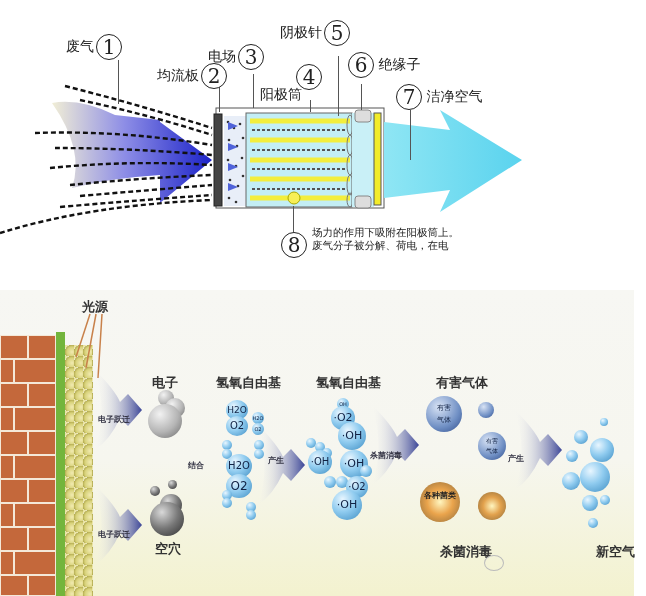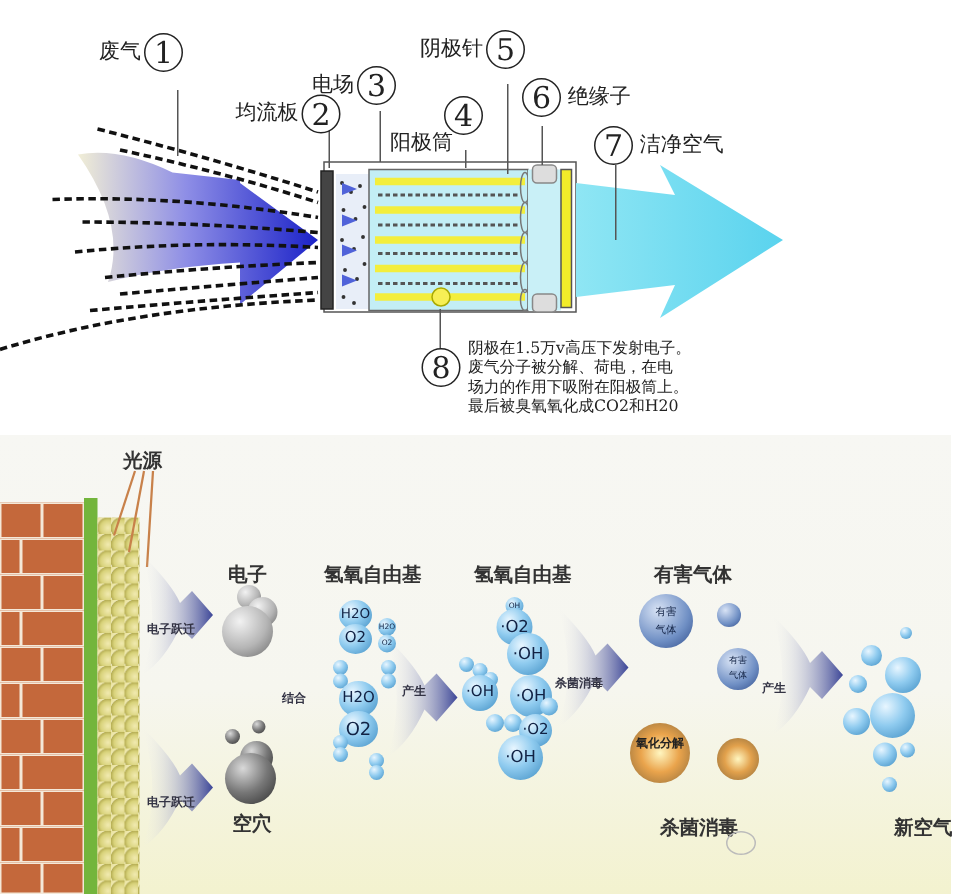--- a/index.html
+++ b/index.html
@@ -115,21 +115,21 @@
 
   <div class="lead" style="left:118px;top:60px;height:44px"></div>
   <div class="lead" style="left:219px;top:84px;height:28px"></div>
   <div class="lead" style="left:253px;top:74px;height:34px"></div>
   <div class="lead" style="left:310px;top:100px;height:12px"></div>
   <div class="lead" style="left:338px;top:56px;height:60px"></div>
   <div class="lead" style="left:361px;top:84px;height:26px"></div>
   <div class="lead" style="left:410px;top:110px;height:50px"></div>
   <div class="lead" style="left:293px;top:206px;height:26px"></div>
 
-  <div class="lbl" style="left:66px;top:22px">
+  <div class="lbl" style="left:66px;top:34px">
     <span>废气</span><span class="circ">1</span>
   </div>
   <div class="lbl" style="left:157px;top:63px">
     <span>均流板</span><span class="circ">2</span>
   </div>
   <div class="lbl" style="left:208px;top:44px">
     <span>电场</span><span class="circ">3</span>
   </div>
   <div class="lbl" style="left:294px;top:64px">
     <span class="circ">4</span>
@@ -143,24 +143,22 @@
   <div class="lbl" style="left:346px;top:52px">
     <span class="circ">6</span> <span>绝缘子</span>
   </div>
   <div class="lbl" style="left:394px;top:84px">
     <span class="circ">7</span> <span>洁净空气</span>
   </div>
   <div class="lbl" style="left:279px;top:232px">
     <span class="circ">8</span>
   </div>
   <div class="note">
-    <div>阴极在1.5万v高压下发射电子。</div>
+    <div>场力的作用下吸附在阳极筒上。</div>
     <div>废气分子被分解、荷电，在电</div>
-    <div>场力的作用下吸附在阳极筒上。</div>
-    <div>最后被臭氧氧化成CO2和H20</div>
   </div>
 </div>
 
 <div class="panel2">
 
   <div>
     <div class="brick" style="left:0;top:45px;width:28px;height:24px"></div>
     <div class="brick" style="left:28px;top:45px;width:28px;height:24px"></div>
     <div class="brick" style="left:0;top:69px;width:14px;height:24px"></div>
     <div class="brick" style="left:14px;top:69px;width:42px;height:24px"></div>
@@ -268,21 +266,21 @@
     <div class="bub" style="left:346px;top:186px;width:22px;height:22px;line-height:22px;font-size:10px">·O2</div>
     <div class="bub" style="left:332px;top:200px;width:30px;height:30px;line-height:30px">·OH</div>
   </div>
 
   <div>
     <div class="bub" style="left:426px;top:106px;width:36px;height:36px;background:radial-gradient(circle at 35% 30%,#d8e3f5,#6f8fc4 60%,#2e4b89);font-size:7px;line-height:12px;padding-top:6px;box-sizing:border-box">有害<br>气体</div>
     <div class="bub" style="left:478px;top:142px;width:28px;height:28px;background:radial-gradient(circle at 35% 30%,#d8e3f5,#6f8fc4 60%,#2e4b89);font-size:6px;line-height:10px;padding-top:4px;box-sizing:border-box">有害<br>气体</div>
     <div class="bub" style="left:478px;top:112px;width:16px;height:16px;background:radial-gradient(circle at 35% 30%,#d8e3f5,#6f8fc4 60%,#2e4b89);"></div>
   </div>
   <div>
-    <div class="abs" style="left:420px;top:192px;width:40px;height:40px;border-radius:50%;background:radial-gradient(circle,#fff6c0 0%,#eaa44c 45%,#8b6a3a 100%);font-family:'DejaVu Sans',sans-serif;font-size:8px;font-weight:bold;text-align:center;color:#222;line-height:12px;padding-top:8px;box-sizing:border-box">氧化分解</div>
+    <div class="abs" style="left:420px;top:192px;width:40px;height:40px;border-radius:50%;background:radial-gradient(circle,#fff6c0 0%,#eaa44c 45%,#8b6a3a 100%);font-family:'DejaVu Sans',sans-serif;font-size:8px;font-weight:bold;text-align:center;color:#222;line-height:12px;padding-top:8px;box-sizing:border-box">各种菌类</div>
     <div class="abs" style="left:478px;top:202px;width:28px;height:28px;border-radius:50%;background:radial-gradient(circle,#fff6c0 0%,#e2a14c 45%,#8b6a3a 100%);"></div>
   </div>
 
   <div>
     <div class="bub" style="left:600px;top:128px;width:8px;height:8px"></div>
     <div class="bub" style="left:574px;top:140px;width:14px;height:14px"></div>
     <div class="bub" style="left:590px;top:148px;width:24px;height:24px"></div>
     <div class="bub" style="left:566px;top:160px;width:12px;height:12px"></div>
     <div class="bub" style="left:580px;top:172px;width:30px;height:30px"></div>
     <div class="bub" style="left:562px;top:182px;width:18px;height:18px"></div>

